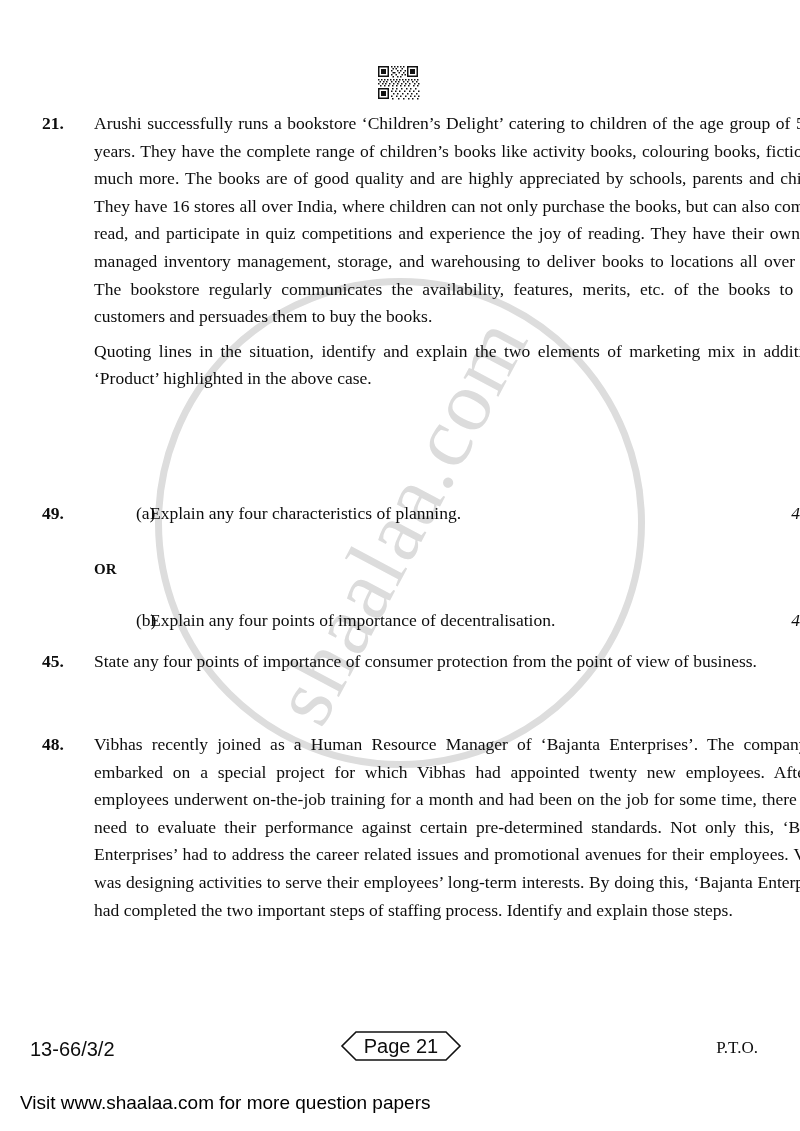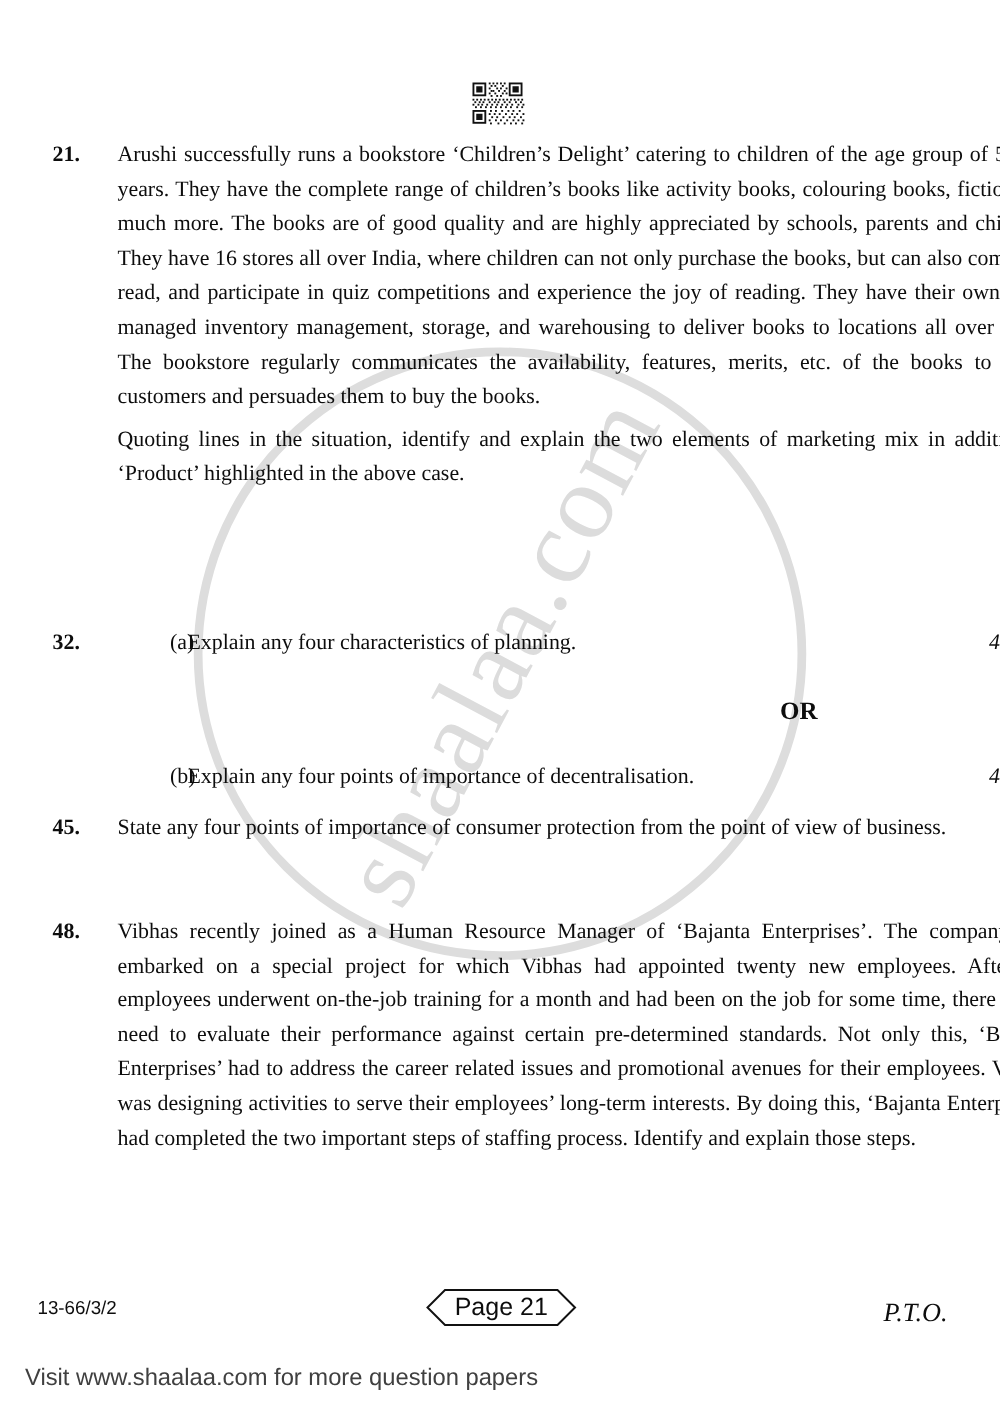--- a/index.html
+++ b/index.html
@@ -114,49 +114,48 @@
     font-style: italic;
     font-size: 17.5px;
     line-height: 27.6px;
     text-align: right;
     width: 24px;
   }
 
   .or-line {
     margin-left: 52px;
     width: 560px;
-    text-align: right;
+    text-align: left;
     font-weight: bold;
-    font-size: 20px;
+    font-size: 15px;
     line-height: 27.6px;
   }
 
   
   .footer {
     position: absolute;
     left: 0;
     top: 1038px;
     width: 800px;
     height: 34px;
     z-index: 2;
   }
   .paper-code {
     position: absolute;
     left: 30px;
     top: 0;
     font-family: "Liberation Sans", "DejaVu Sans", sans-serif;
-    font-size: 15px;
+    font-size: 20px;
     letter-spacing: 0px;
   }
   .pto {
     position: absolute;
     right: 42px;
     top: 0;
-    font-style: italic;
-    font-size: 21px;
+    font-size: 17px;
     font-family: "Liberation Serif", "DejaVu Serif", serif;
   }
   .page-badge {
     position: absolute;
     left: 339px;
     top: -9px;
     width: 124px;
     height: 34px;
   }
   .page-badge svg { display: block; }
@@ -171,21 +170,21 @@
     font-size: 20px;
     color: #0d0d0d;
   }
 
   .site-note {
     position: absolute;
     left: 20px;
     top: 1092px;
     font-family: "Liberation Sans", "DejaVu Sans", sans-serif;
     font-size: 19px;
-    color: #404040;
+    color: #000000;
     z-index: 2;
   }
 </style>
 </head>
 <body>
 
 <div class="page">
 
   <div class="watermark">
     <div class="wm-circle"></div>
@@ -318,21 +317,21 @@
     <div class="qblock" style="position:absolute; left:0; top:110px; width:800px;">
       <div class="qnum">21.</div>
       <div class="qbody">
         <p>Arushi successfully runs a bookstore ‘Children’s Delight’ catering to children of the age group of 5 – 15 years. They have the complete range of children’s books like activity books, colouring books, fiction and much more. The books are of good quality and are highly appreciated by schools, parents and children. They have 16 stores all over India, where children can not only purchase the books, but can also come and read, and participate in quiz competitions and experience the joy of reading. They have their own well-managed inventory management, storage, and warehousing to deliver books to locations all over India. The bookstore regularly communicates the availability, features, merits, etc. of the books to target customers and persuades them to buy the books.</p>
         <p class="follow" style="margin-top:7px;">Quoting lines in the situation, identify and explain the two elements of marketing mix in addition to ‘Product’ highlighted in the above case.</p>
       </div>
 
     </div>
 
     <div class="qblock" style="position:absolute; left:0; top:500px; width:800px;">
-      <div class="qnum">32.</div>
+      <div class="qnum">49.</div>
 
       <div style="position:relative; height:28px;">
         <div class="sublabel">(a)</div>
         <div class="subbody">Explain any four characteristics of planning.</div>
         <div class="marks" style="top:0;">4</div>
       </div>
 
       <div class="or-line" style="margin-top:28px;">OR</div>
 
       <div style="position:relative; height:28px; margin-top:23px;">

